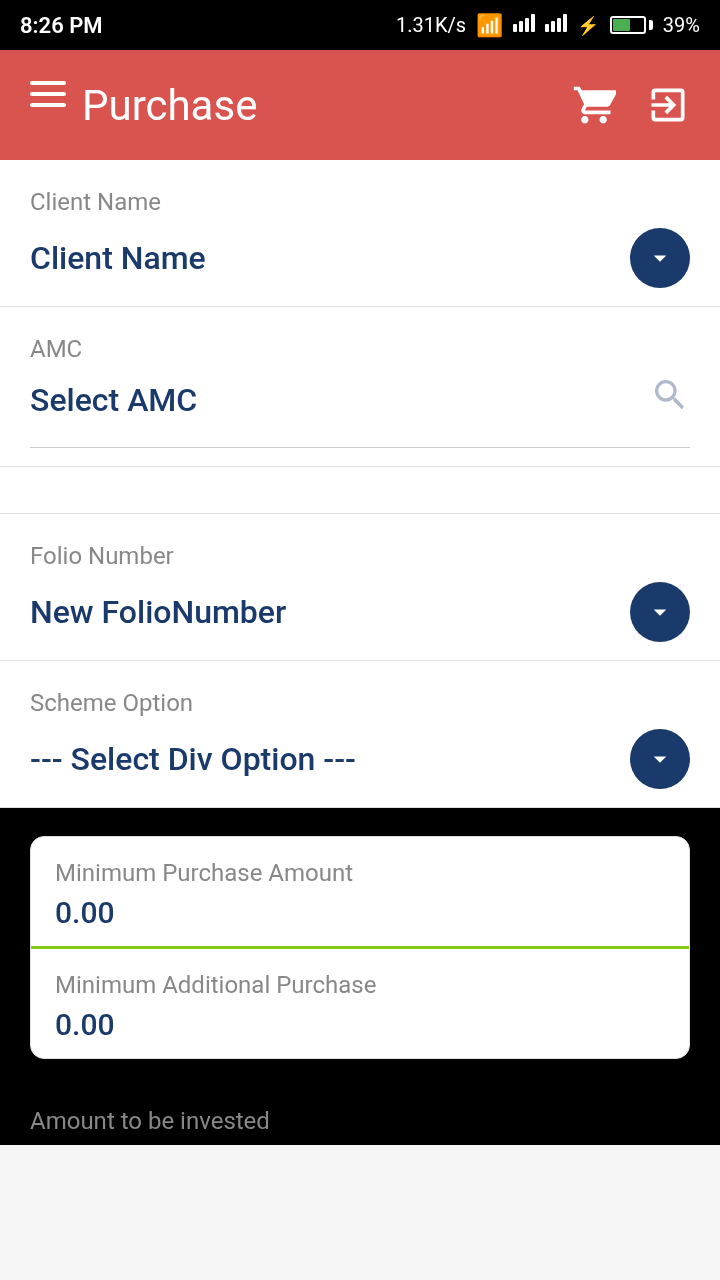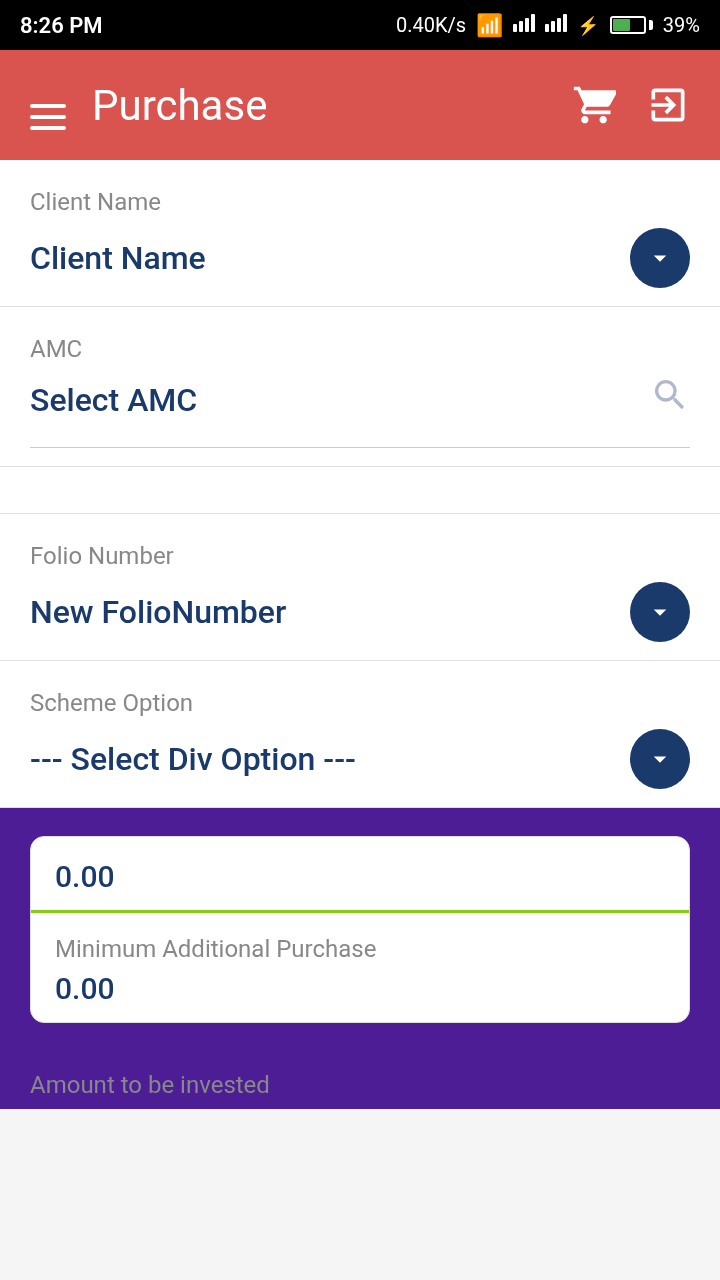--- a/index.html
+++ b/index.html
@@ -73,22 +73,22 @@
       background: #d9534f;
       display: flex;
       align-items: center;
       justify-content: space-between;
       padding: 0 30px;
       color: #fff;
     }
 
     .app-bar-left {
       display: flex;
-      align-items: flex-end;
-      gap: 26px;
+      align-items: flex-start;
+      gap: 16px;
     }
 
     .hamburger-icon {
       display: flex;
       flex-direction: column;
       gap: 7px;
       cursor: pointer;
     }
 
     .hamburger-icon span {
@@ -115,21 +115,21 @@
       color: #fff;
       font-size: 36px;
       cursor: pointer;
       display: flex;
       align-items: center;
       justify-content: center;
     }
 
     
     .content {
-      background: #4c1d95;
+      background: #000000;
       width: 100%;
     }
 
     
     .form-field {
       padding: 28px 30px 18px 30px;
       border-bottom: 1px solid #e0e0e0;
       background: #fff;
     }
 
@@ -219,21 +219,21 @@
       font-size: 24px;
       color: #888;
     }
   </style>
 </head>
 <body>
 
 <div class="status-bar">
   <span class="status-left">8:26 PM</span>
   <div class="status-right">
-    <span>0.40K/s</span>
+    <span>1.31K/s</span>
 
     <span style="font-size:22px;">📶</span>
 
     <span>
       <svg width="22" height="18" viewBox="0 0 22 18" fill="white">
         <rect x="0" y="10" width="4" height="8" rx="1"></rect>
         <rect x="6" y="7" width="4" height="11" rx="1"></rect>
         <rect x="12" y="4" width="4" height="14" rx="1"></rect>
         <rect x="18" y="0" width="4" height="18" rx="1"></rect>
       </svg>
@@ -331,20 +331,21 @@
       <div class="dropdown-btn">
         <svg viewBox="0 0 24 24">
             <path d="M7 10l5 5 5-5z"></path>
           </svg>
       </div>
     </div>
   </div>
 
   <div class="info-card">
     <div class="info-card-row">
+      <div class="info-label">Minimum Purchase Amount</div>
       <div class="info-value">0.00</div>
     </div>
     <div class="info-card-row">
       <div class="info-label">Minimum Additional Purchase</div>
       <div class="info-value">0.00</div>
     </div>
   </div>
 
   <div class="amount-section">
     <div class="amount-label">Amount to be invested</div>

